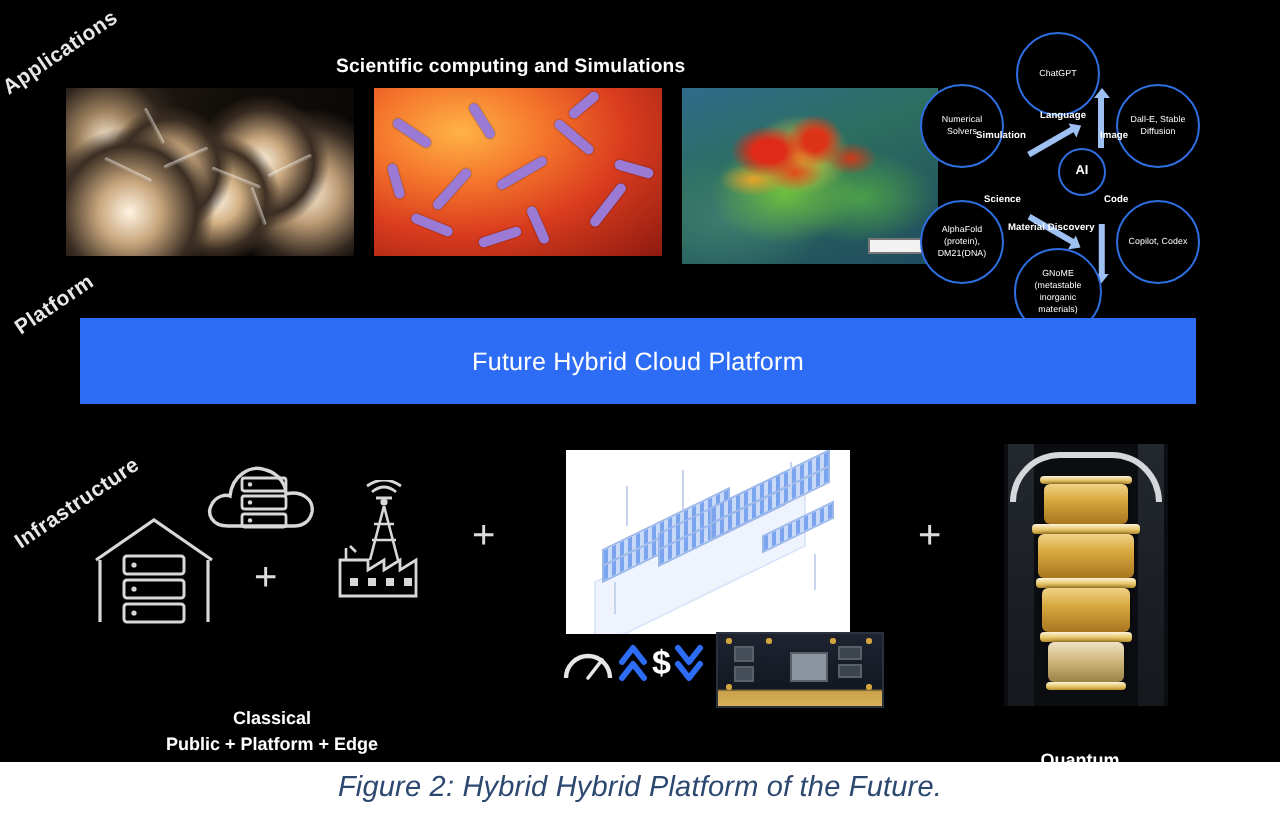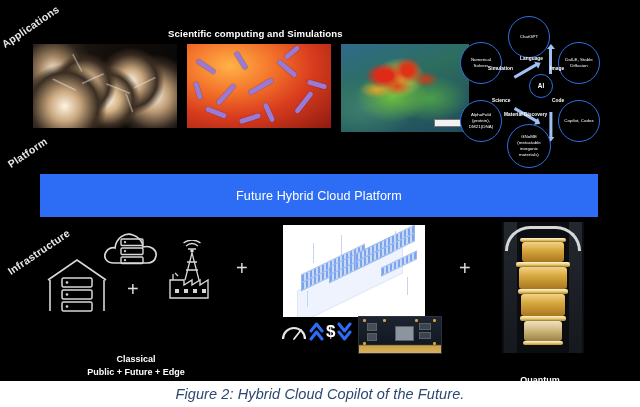--- a/index.html
+++ b/index.html
@@ -173,21 +173,21 @@
   #lbl-language  { left: 72px;  top: 44px; }
   #lbl-simulation{ left: 40px;  top: 54px; }
   #lbl-image     { left: 102px; top: 54px; }
   #lbl-science   { left: 44px;  top: 86px; }
   #lbl-code      { left: 104px; top: 86px; }
   #lbl-material  { left: 56px;  top: 100px; }
 
   
   #platform-banner {
     position: absolute;
-    left: 40px; top: 174px;
+    left: 40px; top: 159px;
     width: 558px; height: 43px;
     background: #2d6df6;
     display: flex;
     align-items: center;
     justify-content: center;
     color: #ffffff;
     font-size: 12.6px;
     font-weight: 400;
     letter-spacing: .1px;
   }
@@ -496,22 +496,22 @@
       <div class="cryo-plate" style="top:40px;width:54px;height:5px;"></div>
       <div class="cryo-stage" style="top:45px;width:48px;height:22px;"></div>
       <div class="cryo-plate" style="top:67px;width:50px;height:5px;"></div>
       <div class="cryo-stage" style="top:72px;width:44px;height:22px;"></div>
       <div class="cryo-plate" style="top:94px;width:46px;height:5px;"></div>
       <div class="cryo-stage" style="top:99px;width:38px;height:20px;background:linear-gradient(180deg,#efe2c4 0%,#cdb478 50%,#9a8248 100%);"></div>
       <div class="cryo-plate" style="top:119px;width:40px;height:4px;"></div>
     </div>
 
     <div class="col-caption" id="cap-classical">Classical
-Public + Future + Edge</div>
+Public + Platform + Edge</div>
     <div class="col-caption" id="cap-quantum">Quantum</div>
 
   </div>
 
   <div id="figure-caption">
-    <span>Figure 2: Hybrid Cloud Copilot of the Future.</span>
+    <span>Figure 2: Hybrid Hybrid Platform of the Future.</span>
   </div>
 
 </div>
 
 </body></html>

